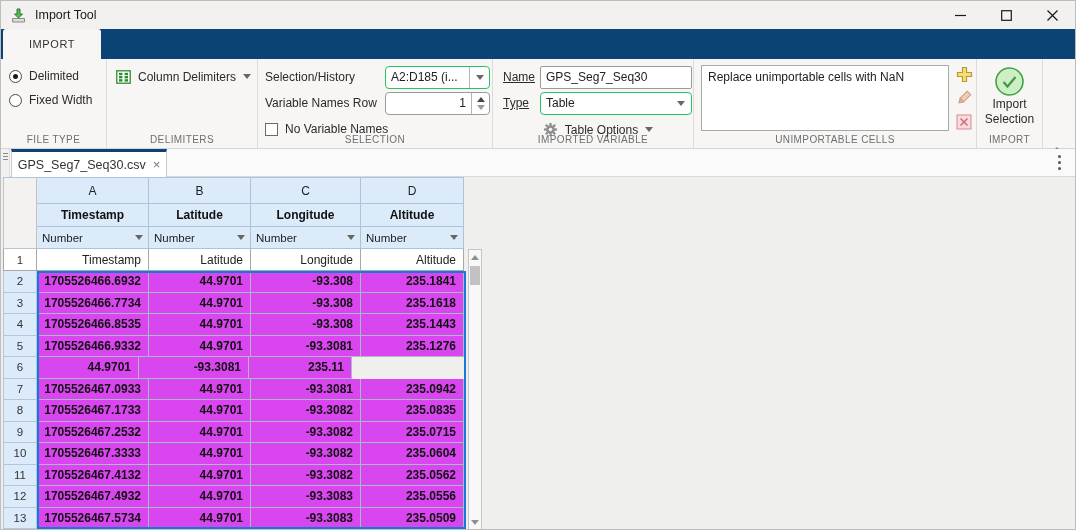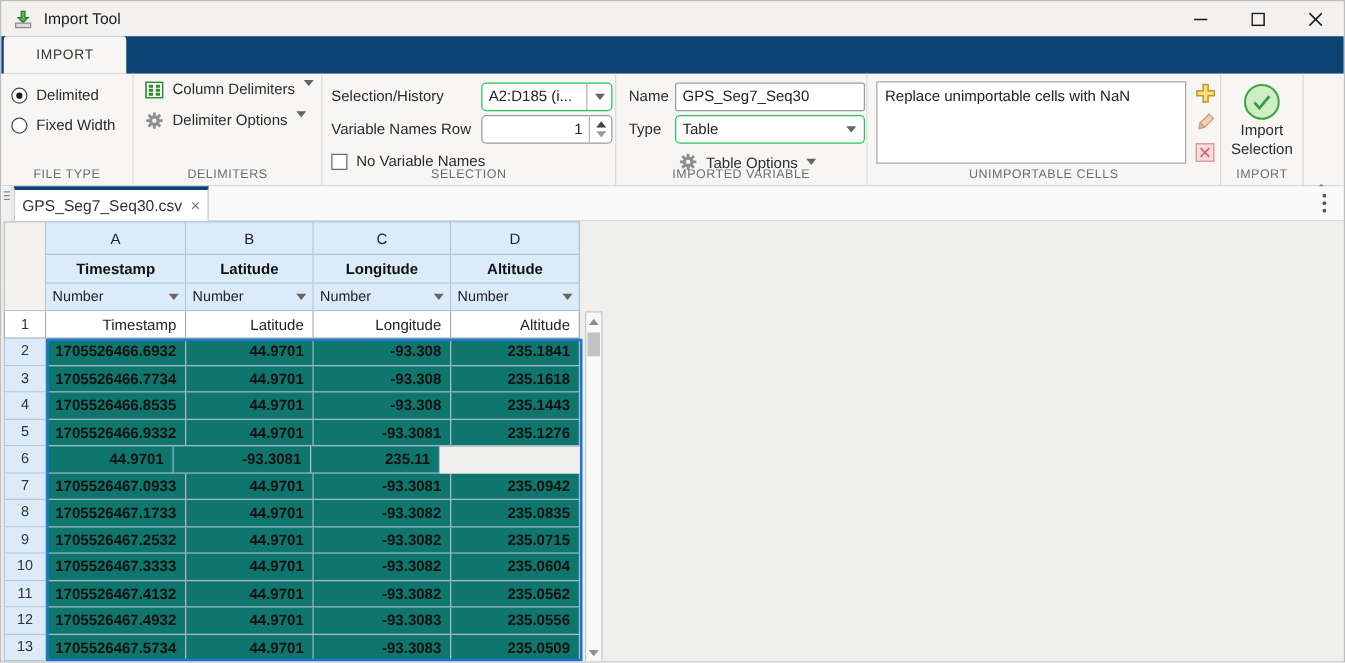--- a/index.html
+++ b/index.html
@@ -24,39 +24,39 @@
   .rsec:last-child{border-right:none;}
   .rsec-label{position:absolute;left:0;bottom:3px;width:100%;text-align:center;font-size:10px;color:#6e6e6e;letter-spacing:.4px;}
   .rtext{font-size:12px;color:#2b2b2b;white-space:nowrap;}
 
   .sec-filetype{width:106px;padding-left:8px;}
   .radio-row{display:flex;align-items:center;height:24px;cursor:default;}
   .radio{width:13px;height:13px;border:1px solid #4a4a4a;border-radius:50%;background:#fff;margin-right:7px;position:relative;flex:none;}
   .radio.on::after{content:"";position:absolute;left:3px;top:3px;width:5px;height:5px;border-radius:50%;background:#1a1a1a;}
 
   .sec-delims{width:151px;padding-left:9px;}
-  .drop-btn{display:flex;align-items:flex-start;height:25px;}
+  .drop-btn{display:flex;align-items:center;height:25px;}
   .drop-btn .ico{width:15px;height:15px;margin-right:7px;display:flex;align-items:center;justify-content:center;}
   .caret{width:0;height:0;border-left:4px solid transparent;border-right:4px solid transparent;border-top:5px solid #666;margin-left:7px;flex:none;}
 
   .sec-selection{width:235px;padding-left:7px;}
   .form-row{display:flex;align-items:center;height:26px;}
   .form-row .lbl{width:120px;}
   .combo{width:105px;height:23px;background:#fff;border:1px solid #22c55e;border-radius:4px;display:flex;align-items:center;overflow:hidden;}
   .combo .val{flex:1;padding:0 5px;font-size:12px;color:#222;white-space:nowrap;overflow:hidden;}
   .combo .arrow-box{width:20px;height:100%;border-left:1px solid #b5b5b5;display:flex;align-items:center;justify-content:center;flex:none;}
   .spinner{width:105px;height:23px;background:#fff;border:1px solid #9b9b9b;border-radius:4px;display:flex;align-items:center;overflow:hidden;}
   .spinner .val{flex:1;text-align:right;padding:0 5px;font-size:12px;color:#222;}
   .spin-box{width:18px;height:100%;border-left:1px solid #b5b5b5;display:flex;flex-direction:column;align-items:center;justify-content:center;gap:3px;}
   .tri-up{width:0;height:0;border-left:4px solid transparent;border-right:4px solid transparent;border-bottom:5px solid #444;}
   .tri-down{width:0;height:0;border-left:4px solid transparent;border-right:4px solid transparent;border-top:5px solid #9a9a9a;}
   .checkbox{width:13px;height:13px;border:1px solid #6a6a6a;background:#fff;margin-right:7px;flex:none;}
 
   .sec-impvar{width:201px;padding-left:10px;}
-  .sec-impvar .lbl{width:37px;}
+  .sec-impvar .lbl{width:37px;text-decoration:underline;}
   .inputbox{width:152px;height:23px;background:#fff;border:1px solid #9b9b9b;border-radius:2px;font-size:12px;color:#222;padding:0 5px;outline:none;}
   .combo.wide{width:152px;border-radius:4px;gap:19px;}
   .tblopt-row{display:flex;align-items:center;justify-content:center;height:25px;margin-top:1px;}
   .tblopt-row .ico{width:15px;height:15px;margin-right:7px;display:flex;align-items:center;justify-content:center;}
 
   .sec-unimp{width:283px;padding-left:7px;display:flex;}
   .rulebox{width:248px;height:66px;margin-top:1px;background:#fff;border:1px solid #a9a9a9;font-size:12px;color:#222;padding:4px 6px;}
   .unimp-icons{display:flex;flex-direction:column;margin-left:6px;margin-top:1px;gap:6px;}
   .mini-btn{width:18px;height:18px;display:flex;align-items:center;justify-content:center;}
 
@@ -91,21 +91,21 @@
   .c4{width:103px;flex:none;}
   .first{border-left:1px solid #a8a8a8;}
   .hzone{background:#dcebfa;border-color:#aec3d6;}
   .row-letters .cell{height:27px;justify-content:center;border-top:1px solid #aec3d6;}
   .row-names .cell{height:23px;justify-content:center;font-weight:bold;color:#111;}
   .row-types .cell{height:22px;justify-content:space-between;padding:0 5px;font-size:11.5px;}
   .corner{background:#f3f2f1;border-color:#c2c2c2;}
   .corner.nb{border-bottom:none;}
   .row-preview .cell{height:22px;background:#fff;justify-content:flex-end;padding-right:7px;}
   .row-preview .c0{background:#fff;justify-content:center;padding-right:0;font-size:11.5px;color:#333;}
-  .row-data .cell{height:21.5px;background:#0f766e;justify-content:flex-end;padding-right:7px;font-weight:bold;color:#111;border-color:#a9b9c9;}
+  .row-data .cell{height:21.5px;background:#d946ef;justify-content:flex-end;padding-right:7px;font-weight:bold;color:#111;border-color:#a9b9c9;}
   .row-data .c0{background:#dcebfa;justify-content:center;padding-right:0;font-weight:normal;font-size:11.5px;color:#333;border-color:#b4c6d8;}
   .sel-outline{position:absolute;left:34px;top:94px;width:429px;height:258px;border:2px solid #1779d6;pointer-events:none;}
 
   
   .vscroll{position:absolute;left:467px;top:72px;width:14px;height:282px;background:#f8f8f8;border:1px solid #c6c6c6;}
   .vscroll .btn{position:absolute;left:0;width:12px;height:13px;display:flex;align-items:center;justify-content:center;}
   .vscroll .up{top:1px;}
   .vscroll .down{bottom:1px;}
   .vscroll .thumb{position:absolute;left:1px;top:16px;width:10px;height:19px;background:#c2c2c2;}
   .s-up{width:0;height:0;border-left:4px solid transparent;border-right:4px solid transparent;border-bottom:5px solid #8f8f8f;}
@@ -171,36 +171,20 @@
               <rect x="3" y="6" width="3.4" height="2.4" fill="#2e8b2e"></rect>
               <rect x="3" y="9.2" width="3.4" height="2.4" fill="#2e8b2e"></rect>
             <rect x="8.6" y="2.8" width="3.4" height="2.4" fill="#2e8b2e"></rect>
               <rect x="8.6" y="6" width="3.4" height="2.4" fill="#2e8b2e"></rect>
               <rect x="8.6" y="9.2" width="3.4" height="2.4" fill="#2e8b2e"></rect>
           </svg>
         </span>
         <span class="rtext">Column Delimiters</span>
         <span class="caret"></span>
       </div>
-      <div class="drop-btn">
-        <span class="ico">
-          <svg width="15" height="15" viewBox="0 0 16 16">
-            <g stroke="#8f8f8f" stroke-width="2.4">
-              <line x1="8" y1="1" x2="8" y2="15"></line>
-                <line x1="1" y1="8" x2="15" y2="8"></line>
-              <line x1="3" y1="3" x2="13" y2="13"></line>
-                <line x1="13" y1="3" x2="3" y2="13"></line>
-            </g>
-            <circle cx="8" cy="8" r="4.6" fill="#8f8f8f"></circle>
-              <circle cx="8" cy="8" r="1.9" fill="#f7f6f5"></circle>
-          </svg>
-        </span>
-        <span class="rtext">Delimiter Options</span>
-        <span class="caret"></span>
-      </div>
       <div class="rsec-label">DELIMITERS</div>
     </div>
 
     <div class="rsec sec-selection">
       <div class="form-row">
         <span class="rtext lbl">Selection/History</span>
         <div class="combo">
           <span class="val">A2:D185 (i...</span>
           <span class="arrow-box">
               <span class="caret" style="margin-left:0"></span>

